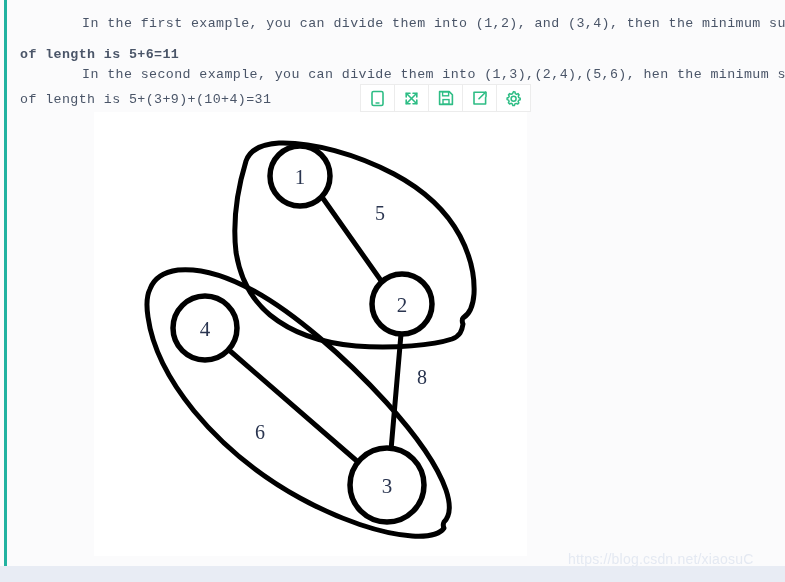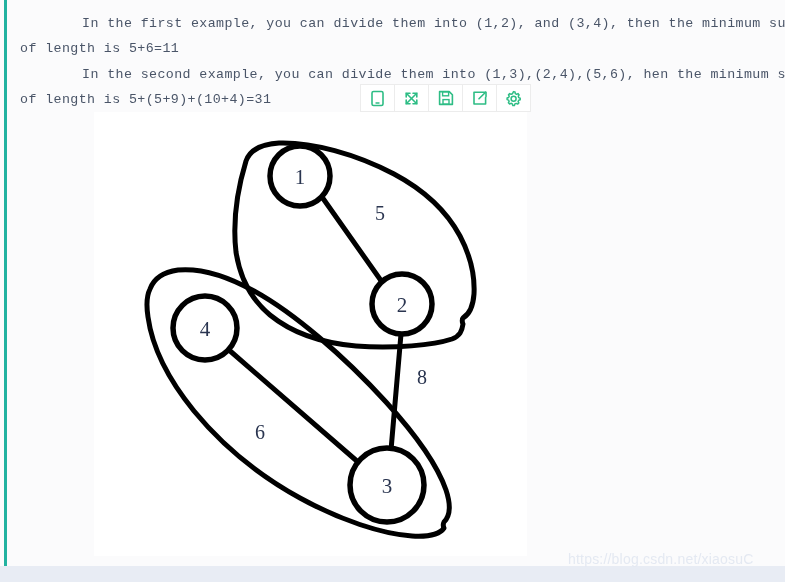--- a/index.html
+++ b/index.html
@@ -55,21 +55,21 @@
   .para {
     color: #4a5568;
     font-family: "Liberation Mono", "DejaVu Sans Mono", monospace;
     font-size: 13.3px;
     line-height: 25px;
     letter-spacing: 0.4px;
     white-space: pre;
     margin: 0;
   }
   #para-1-line-1 { position: absolute; left: 20px; top: 11px; }
-  #para-1-line-2 { position: absolute; left: 20px; top: 36px; }
+  #para-1-line-2 { position: absolute; left: 20px; top: 42px; font-weight: bold; }
   #para-2-line-1 { position: absolute; left: 20px; top: 62px; }
   #para-2-line-2 { position: absolute; left: 20px; top: 87px; }
   .indent { display: inline-block; width: 62px; }
 
   
   #image-toolbar {
     position: absolute;
     left: 360px;
     top: 84px;
     height: 28px;
@@ -159,21 +159,21 @@
 
 <div id="page">
 
   <div id="bottom-band"></div>
   <div id="accent-bar"></div>
 
   <div id="article">
     <div class="para" id="para-1-line-1"><span class="indent"></span><span>In the first example, you can divide them into (1,2), and (3,4), then the minimum sum</span></div>
     <div class="para" id="para-1-line-2">of length is 5+6=11</div>
     <div class="para" id="para-2-line-1"><span class="indent"></span><span>In the second example, you can divide them into (1,3),(2,4),(5,6), hen the minimum sum</span></div>
-    <div class="para" id="para-2-line-2">of length is 5+(5+9)+(10+4)=31</div>
+    <div class="para" id="para-2-line-2">of length is 5+(3+9)+(10+4)=31</div>
   </div>
 
   <div id="image-toolbar">
 
     <div class="tb-btn">
       <span>
         <svg width="15" height="17" viewBox="0 0 15 17">
           <rect x="2" y="1.5" width="11" height="14" rx="1.6" fill="none" stroke="#2ebd85" stroke-width="1.6"></rect>
           <line x1="6" y1="13" x2="9" y2="13" stroke="#2ebd85" stroke-width="1.4" stroke-linecap="round"></line>
         </svg>

